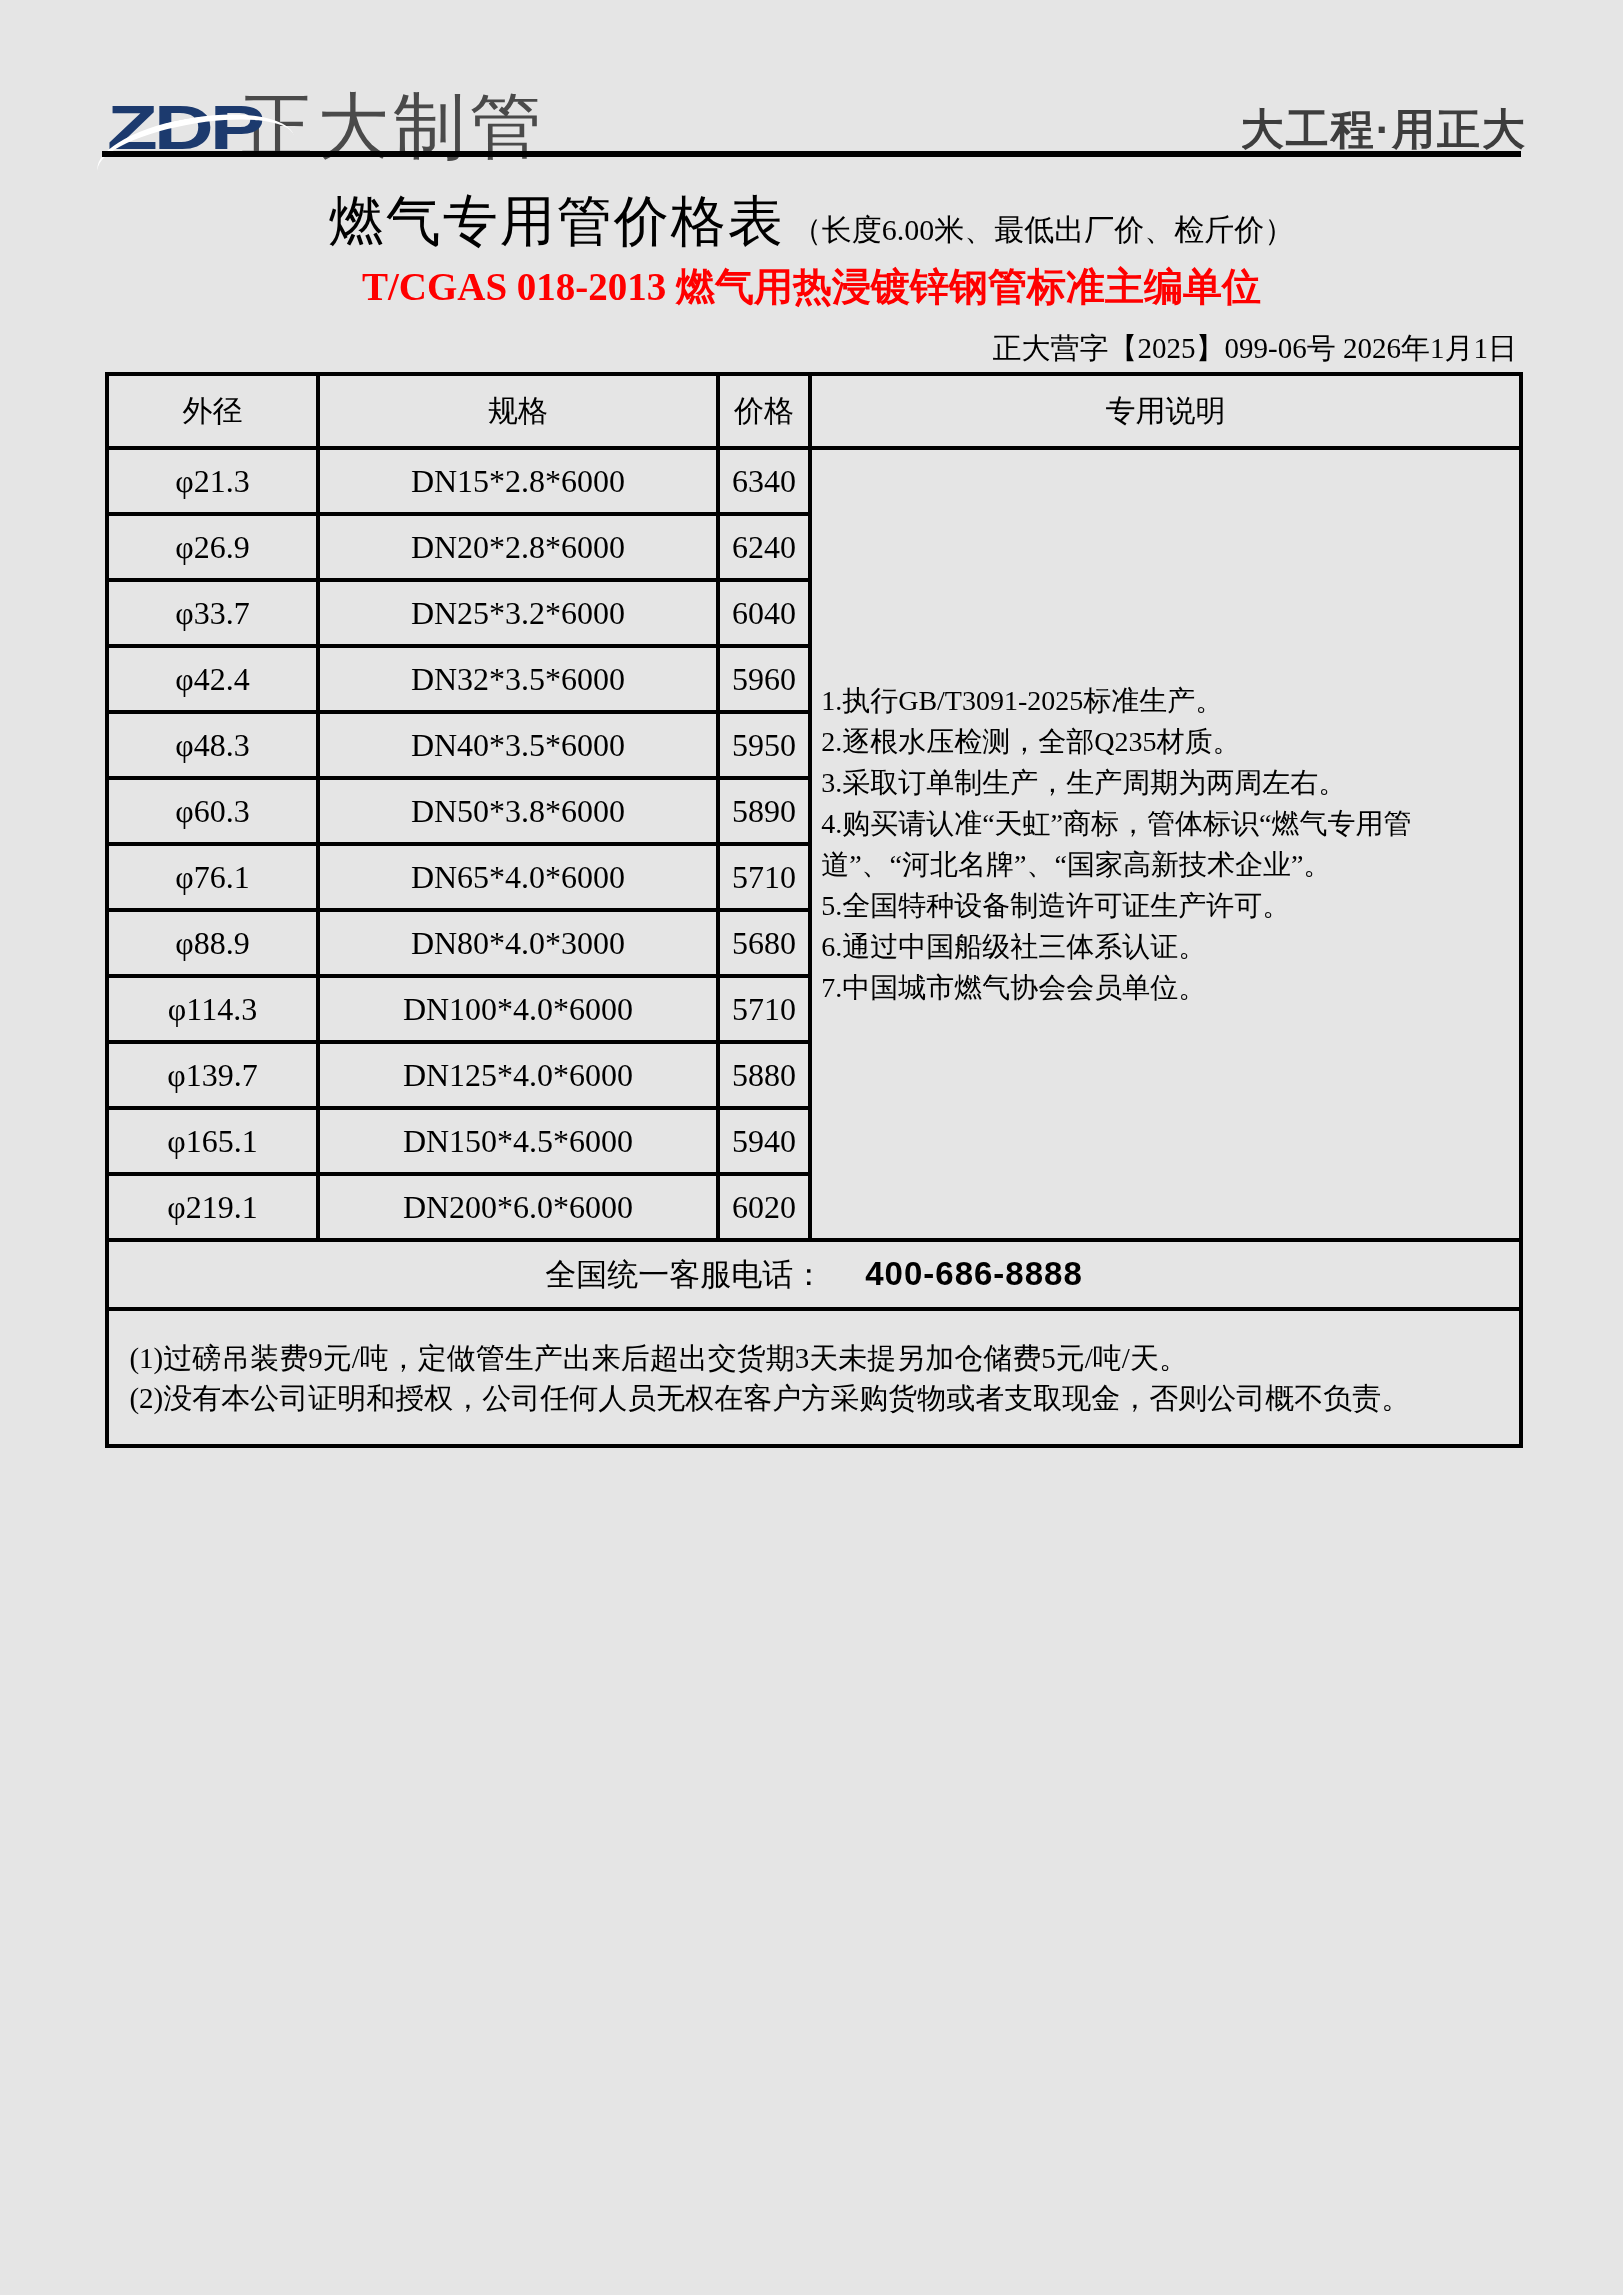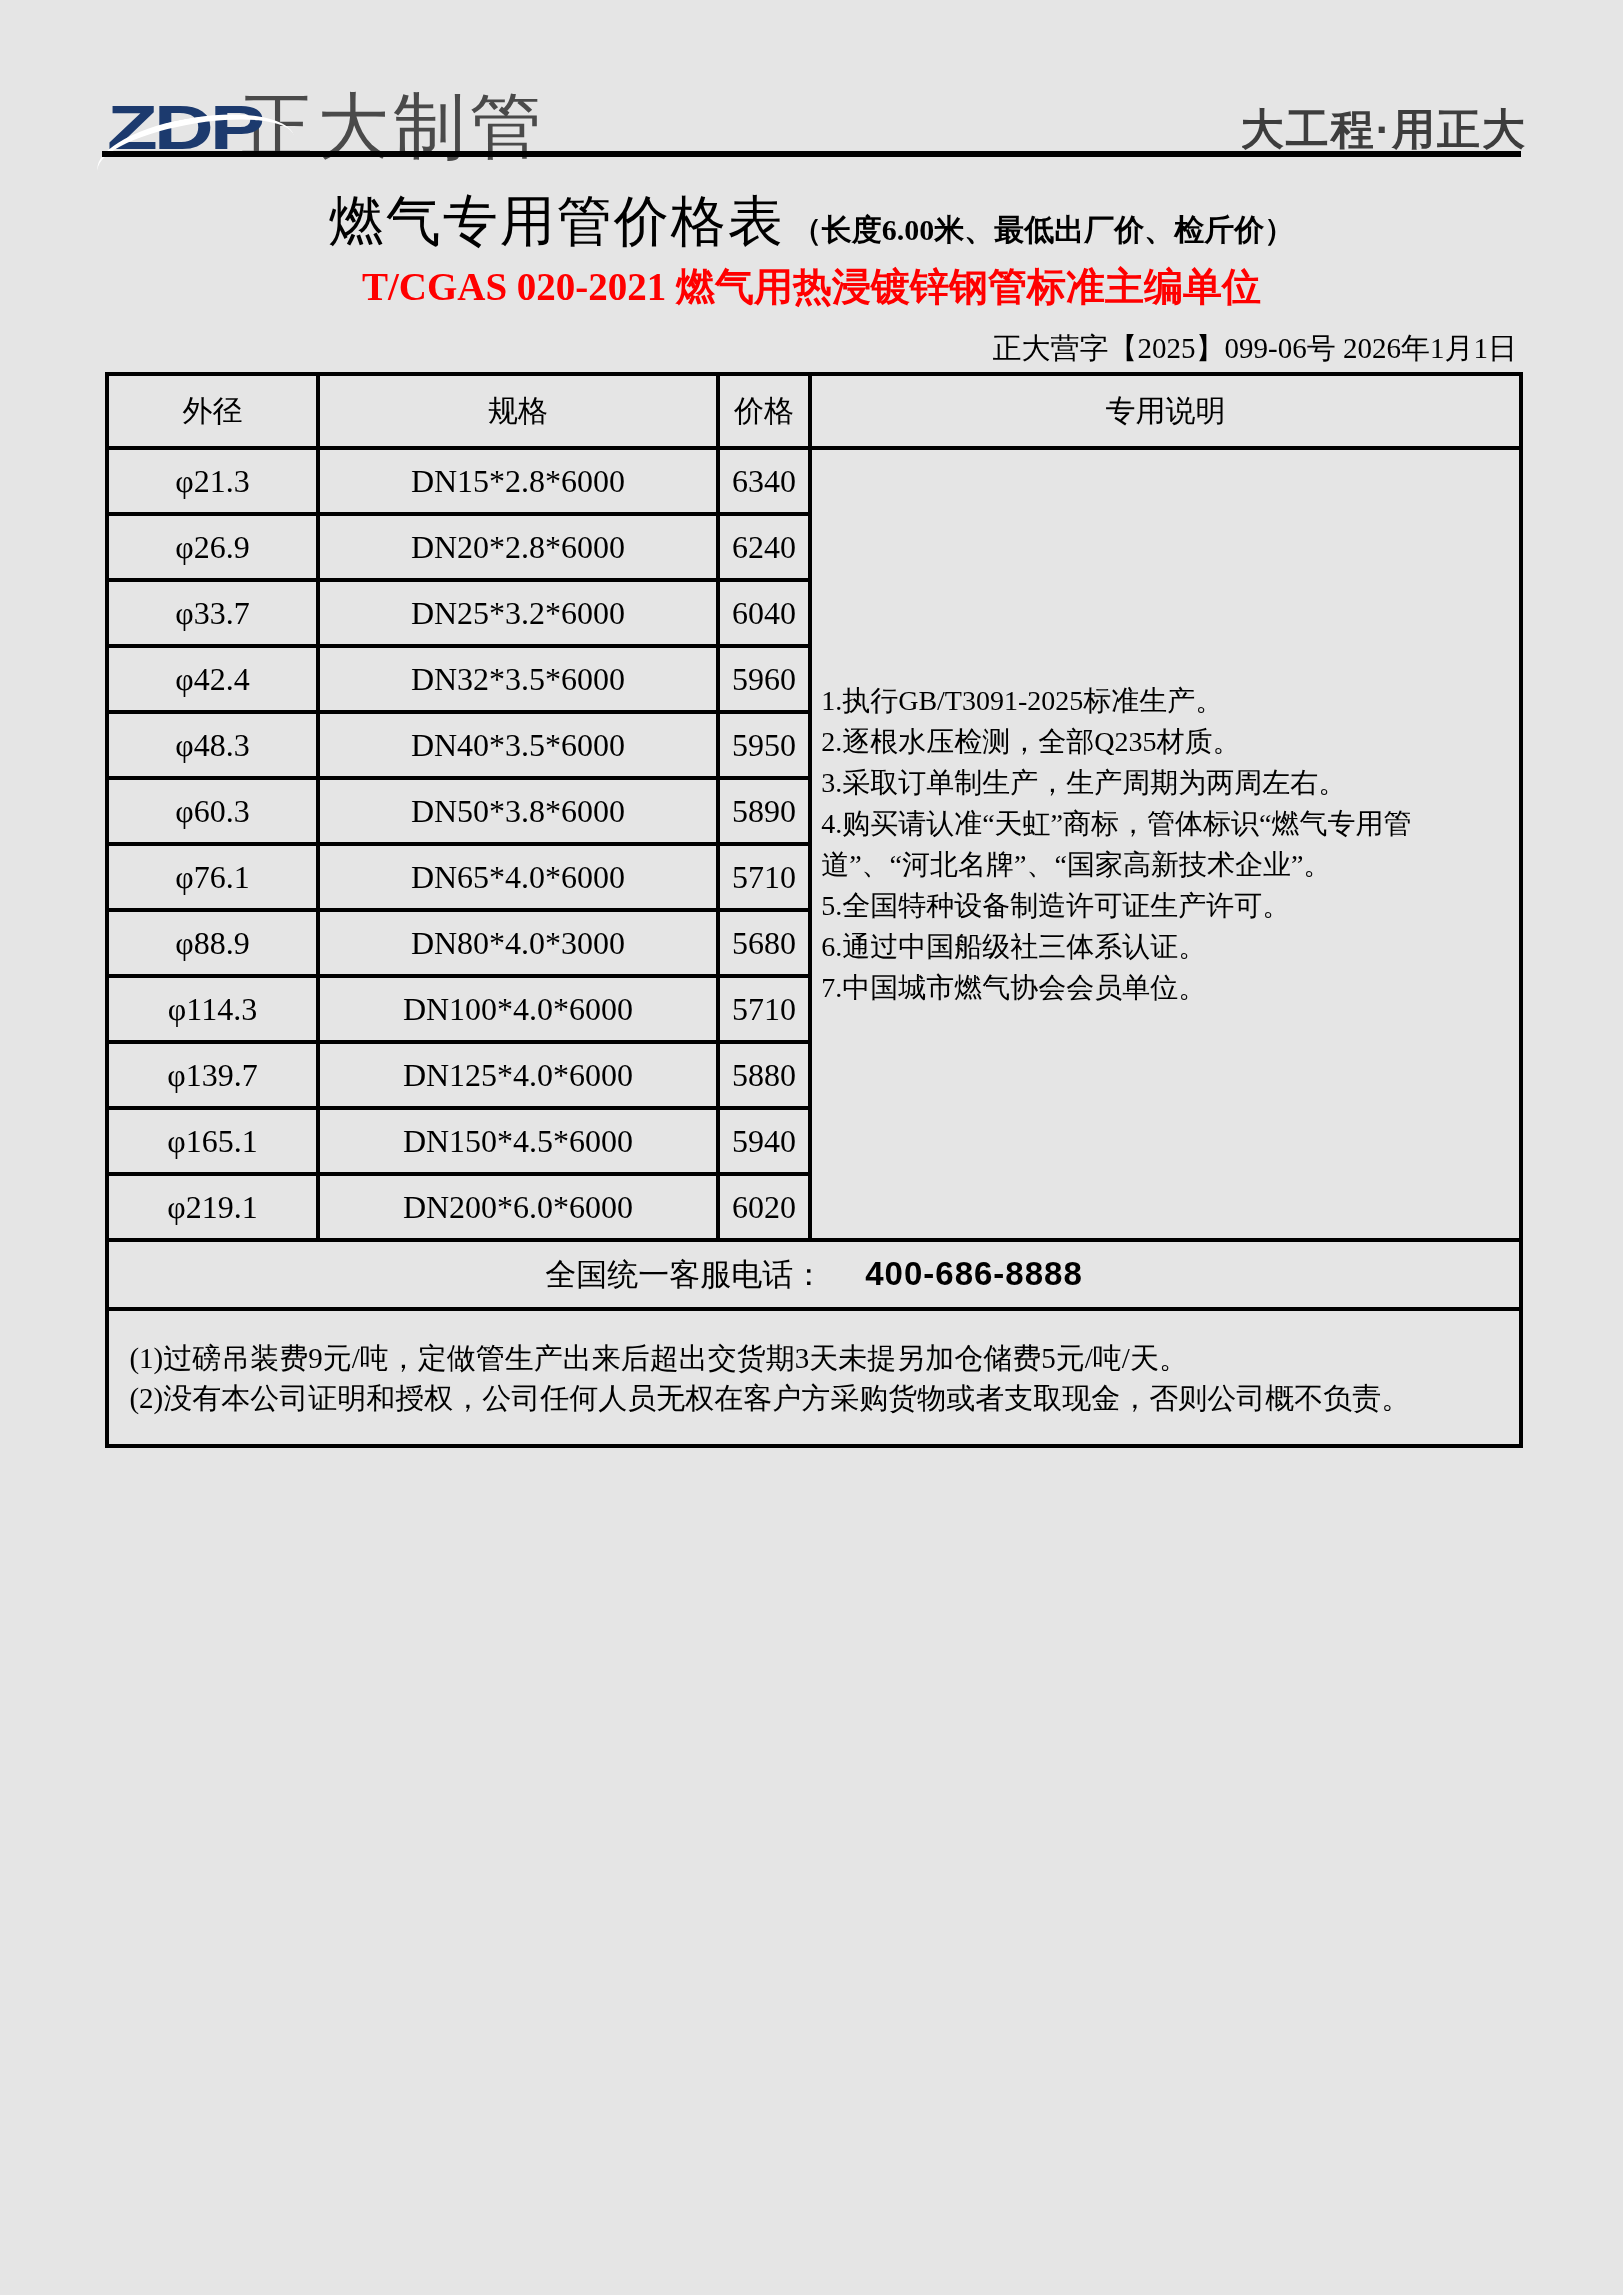--- a/index.html
+++ b/index.html
@@ -26,21 +26,21 @@
     font-family:"Liberation Sans","DejaVu Sans",sans-serif;
     font-weight:bold; font-size:43px; line-height:43px; color:#3d3d3d;
     letter-spacing:2px; white-space:nowrap;margin-left:28px; }
   .header-rule { position:absolute; left:102px; top:151px; width:1419px;
     height:6.1px; background:#000; }
 
   
   .title-line { position:absolute; left:0; top:185px; width:100%;
     text-align:center; white-space:nowrap; }
   .title-main { font-size:55px; font-weight:normal; letter-spacing:2px;margin-top:28px; }
-  .title-paren { font-size:30px; font-weight:bold; margin-left:7.2px; }
+  .title-paren { font-size:30px; font-weight:normal; margin-left:7.2px; }
   .subtitle-red { position:absolute; left:0; top:264px; width:100%;
     text-align:center; font-weight:bold; font-size:39px; line-height:46px;
     color:#ff0000; white-space:nowrap; }
   .doc-line { position:absolute; right:106px; top:332px;
     font-size:29px; line-height:32px; white-space:nowrap; }
 
   
   table.price-table { position:absolute; left:105px; top:372px; width:1414px;
     border-collapse:collapse; table-layout:fixed; }
   .price-table th, .price-table td {
@@ -71,21 +71,21 @@
       <span class="logo-swoosh"></span>
     </span>
     <span class="logo-cn">正大制管</span>
   </div>
   <div class="slogan">大工程·用正大</div>
   <div class="header-rule"></div>
 
   <div class="title-line">
     <span class="title-main">燃气专用管价格表</span><span class="title-paren">（长度6.00米、最低出厂价、检斤价）</span>
   </div>
-  <div class="subtitle-red">T/CGAS 020-2021 燃气用热浸镀锌钢管标准主编单位</div>
+  <div class="subtitle-red">T/CGAS 018-2013 燃气用热浸镀锌钢管标准主编单位</div>
   <div class="doc-line">正大营字【2025】099-06号 2026年1月1日</div>
 
   <table class="price-table">
     <colgroup>
       <col style="width:211px">
         <col style="width:400px">
         <col style="width:92px">
         <col style="width:711px">
     </colgroup>
     <tbody>

